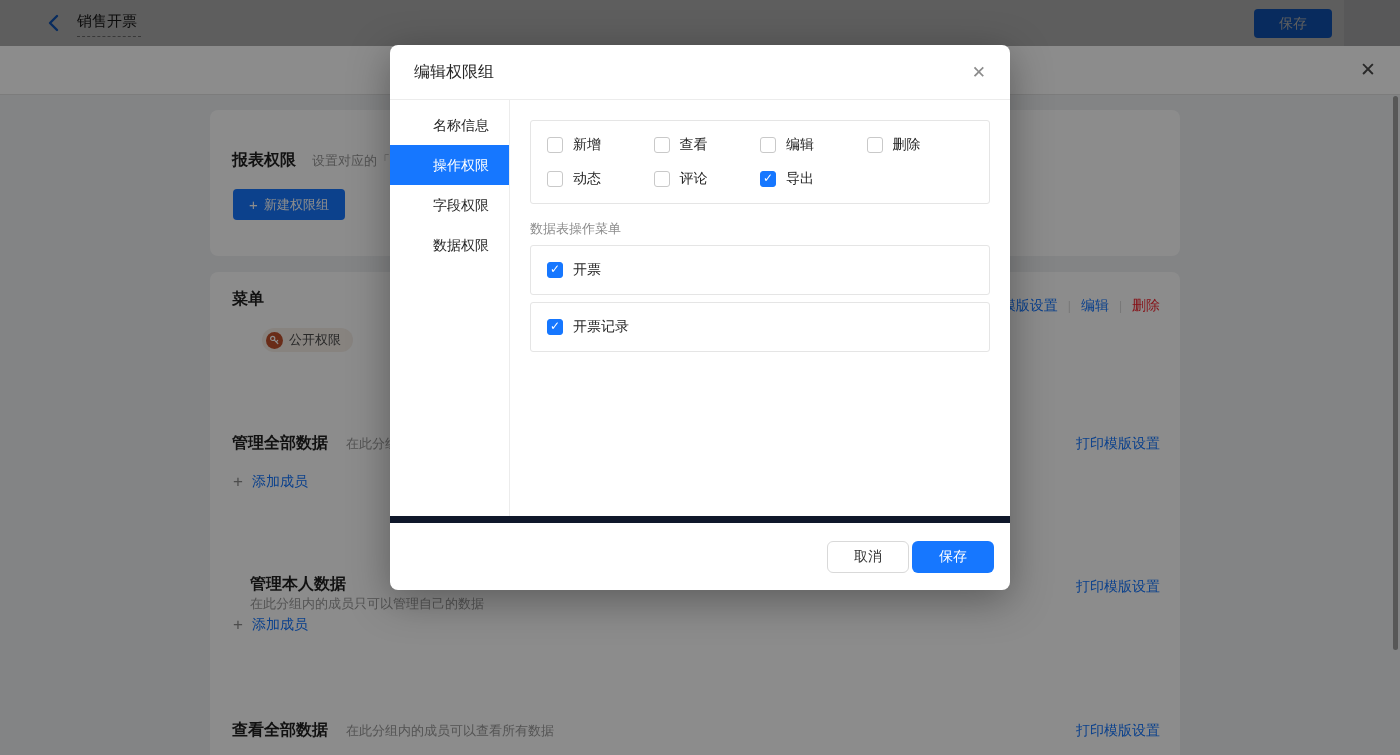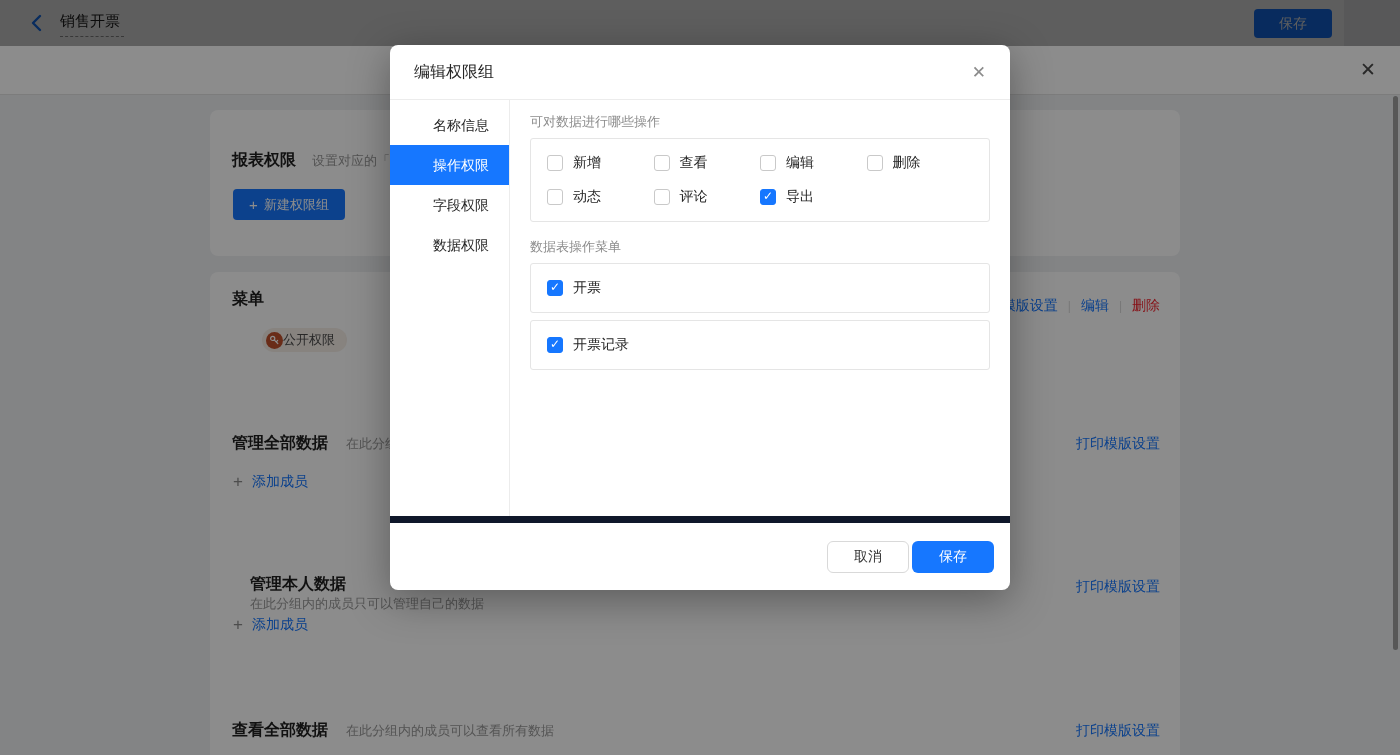--- a/index.html
+++ b/index.html
@@ -2,21 +2,21 @@
 <html><head>
 <meta charset="utf-8">
 <style>
   * { margin:0; padding:0; box-sizing:border-box; }
   html,body { width:1400px; height:755px; overflow:hidden;
     font-family:"Liberation Sans","DejaVu Sans",sans-serif; }
   .screen { position:relative; width:1400px; height:755px; background:#eef0f3; }
 
   
   .topbar { position:absolute; left:0; top:0; width:1344px; height:46px;
-    background:#ffffff; display:flex; align-items:center; z-index:1; }
+    background:#ffffff; display:flex; align-items:center; z-index:1;padding-left:17px; }
   .back-btn { margin-left:26px; width:20px; height:20px; display:flex;
     align-items:center; justify-content:center; cursor:pointer; }
   .tb-title { margin-left:14px; font-size:15px; color:#1f1f1f;
     border-bottom:1px dashed #9a9a9a; padding:2px 4px 5px 0; }
   .tb-save { position:absolute; right:12px; top:9px; width:78px; height:29px;
     background:#1677ff; color:#fff; font-size:14px; border:none; border-radius:4px; }
 
   .pagehead { position:absolute; left:0; top:46px; width:1400px; height:49px;
     background:#ffffff; border-bottom:1px solid #e2e2e2; z-index:1; }
   .ph-close { position:absolute; right:24px; top:12px; font-size:19px;
@@ -31,21 +31,21 @@
   .sec-row { position:absolute; display:flex; align-items:baseline; }
   .sec-title { font-size:16px; font-weight:bold; color:#1f1f1f; }
   .sec-sub { font-size:13px; color:#999; margin-left:16px; white-space:nowrap; }
   .btn-primary { position:absolute; background:#1677ff; color:#fff; border:none;
     border-radius:4px; font-size:13px; display:flex; align-items:center;
     justify-content:center; gap:6px; }
   .new-group { left:23px; top:79px; width:112px; height:31px; }
   .plus-ico { font-size:15px; line-height:1; }
 
   .badge { position:absolute; left:52px; top:56px; height:24px; display:flex;
-    align-items:center; background:#f6efe8; border-radius:12px;
+    align-items:center; gap:6px; background:#f6efe8; border-radius:12px;
     padding:0 12px 0 4px; font-size:13px; color:#4a4a4a; }
 
   .row-actions { position:absolute; top:25px; right:20px; display:flex;
     align-items:center; font-size:14px; white-space:nowrap; }
   .row-actions .sep { color:#d9d9d9; margin:0 10px; font-size:12px; }
   .lnk { color:#1677ff; cursor:pointer; text-decoration:none; }
   .lnk-danger { color:#f5222d; cursor:pointer; }
 
   .grp-title { font-size:16px; font-weight:bold; color:#1f1f1f; }
   .grp-desc { font-size:13px; color:#999; margin-left:18px; white-space:nowrap; }
@@ -193,21 +193,20 @@
 
     <div class="m-body">
       <div class="m-tabs">
         <div class="m-tab">名称信息</div>
         <div class="m-tab active">操作权限</div>
         <div class="m-tab">字段权限</div>
         <div class="m-tab">数据权限</div>
       </div>
 
       <div class="m-content">
-        <div class="f-label">可对数据进行哪些操作</div>
         <div class="f-box box-grid">
           <label class="cb-item">
             <span class="cb-box"></span>
             <span>新增</span>
           </label>
           <label class="cb-item">
             <span class="cb-box"></span>
             <span>查看</span>
           </label>
           <label class="cb-item">

